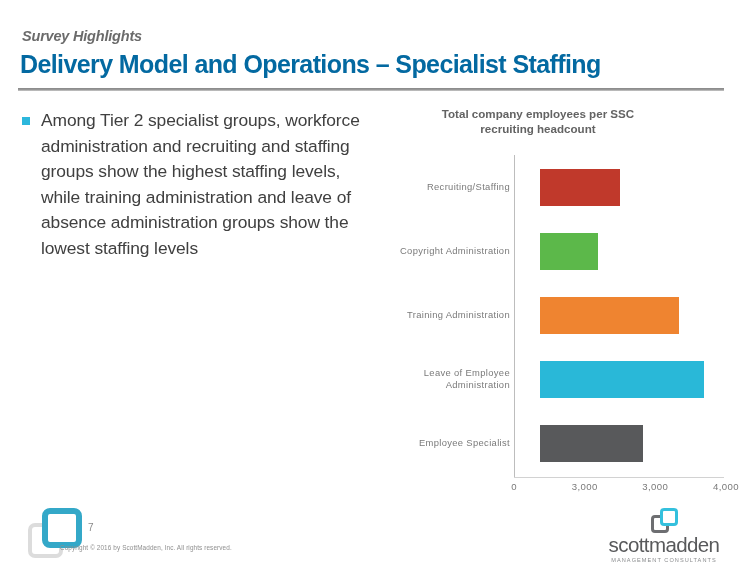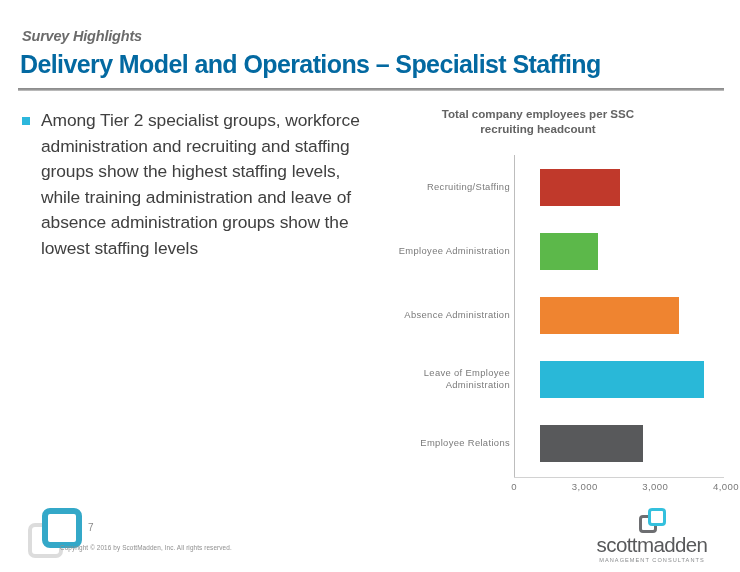--- a/index.html
+++ b/index.html
@@ -210,21 +210,21 @@
     position: absolute;
     left: 60px;
     top: 544px;
     font-size: 6.4px;
     color: #8f8f8f;
     letter-spacing: 0.1px;
     white-space: nowrap;
   }
   #brand-logo {
     position: absolute;
-    left: 588px;
+    left: 600px;
     top: 508px;
     width: 128px;
     height: 58px;
     text-align: center;
   }
   #brand-mark {
     position: relative;
     width: 26px;
     height: 24px;
     margin: 0 auto 2px auto;
@@ -291,49 +291,49 @@
       <div class="cat-label">
         <span>Recruiting/Staffing</span>
       </div>
       <div class="bar-track">
         <div class="bar" style="width: 79.5px; background: rgb(192, 57, 43);"></div>
       </div>
     </div>
 
     <div class="cat-row" style="top:64px;">
       <div class="cat-label">
-        <span>Employee Administration</span>
+        <span>Copyright Administration</span>
       </div>
       <div class="bar-track">
         <div class="bar" style="width: 58.4178px; background: rgb(92, 184, 74);"></div>
       </div>
     </div>
 
     <div class="cat-row" style="top:128px;">
       <div class="cat-label">
-        <span>Absence Administration</span>
+        <span>Training Administration</span>
       </div>
       <div class="bar-track">
         <div class="bar" style="width: 138.978px; background: rgb(239, 132, 48);"></div>
       </div>
     </div>
 
     <div class="cat-row" style="top:192px;">
       <div class="cat-label">
         <span>Leave of Employee</span><br>
         <span>Administration</span>
       </div>
       <div class="bar-track">
         <div class="bar" style="width: 163.711px; background: rgb(41, 184, 216);"></div>
       </div>
     </div>
 
     <div class="cat-row" style="top:256px;">
       <div class="cat-label">
-        <span>Employee Relations</span>
+        <span>Employee Specialist</span>
       </div>
       <div class="bar-track">
         <div class="bar" style="width: 103.056px; background: rgb(88, 89, 91);"></div>
       </div>
     </div>
 
     <div id="axis-line-y"></div>
     <div id="axis-line-x"></div>
     <div id="x-ticks">
         <span class="x-tick" style="left: 0px;">0</span>

